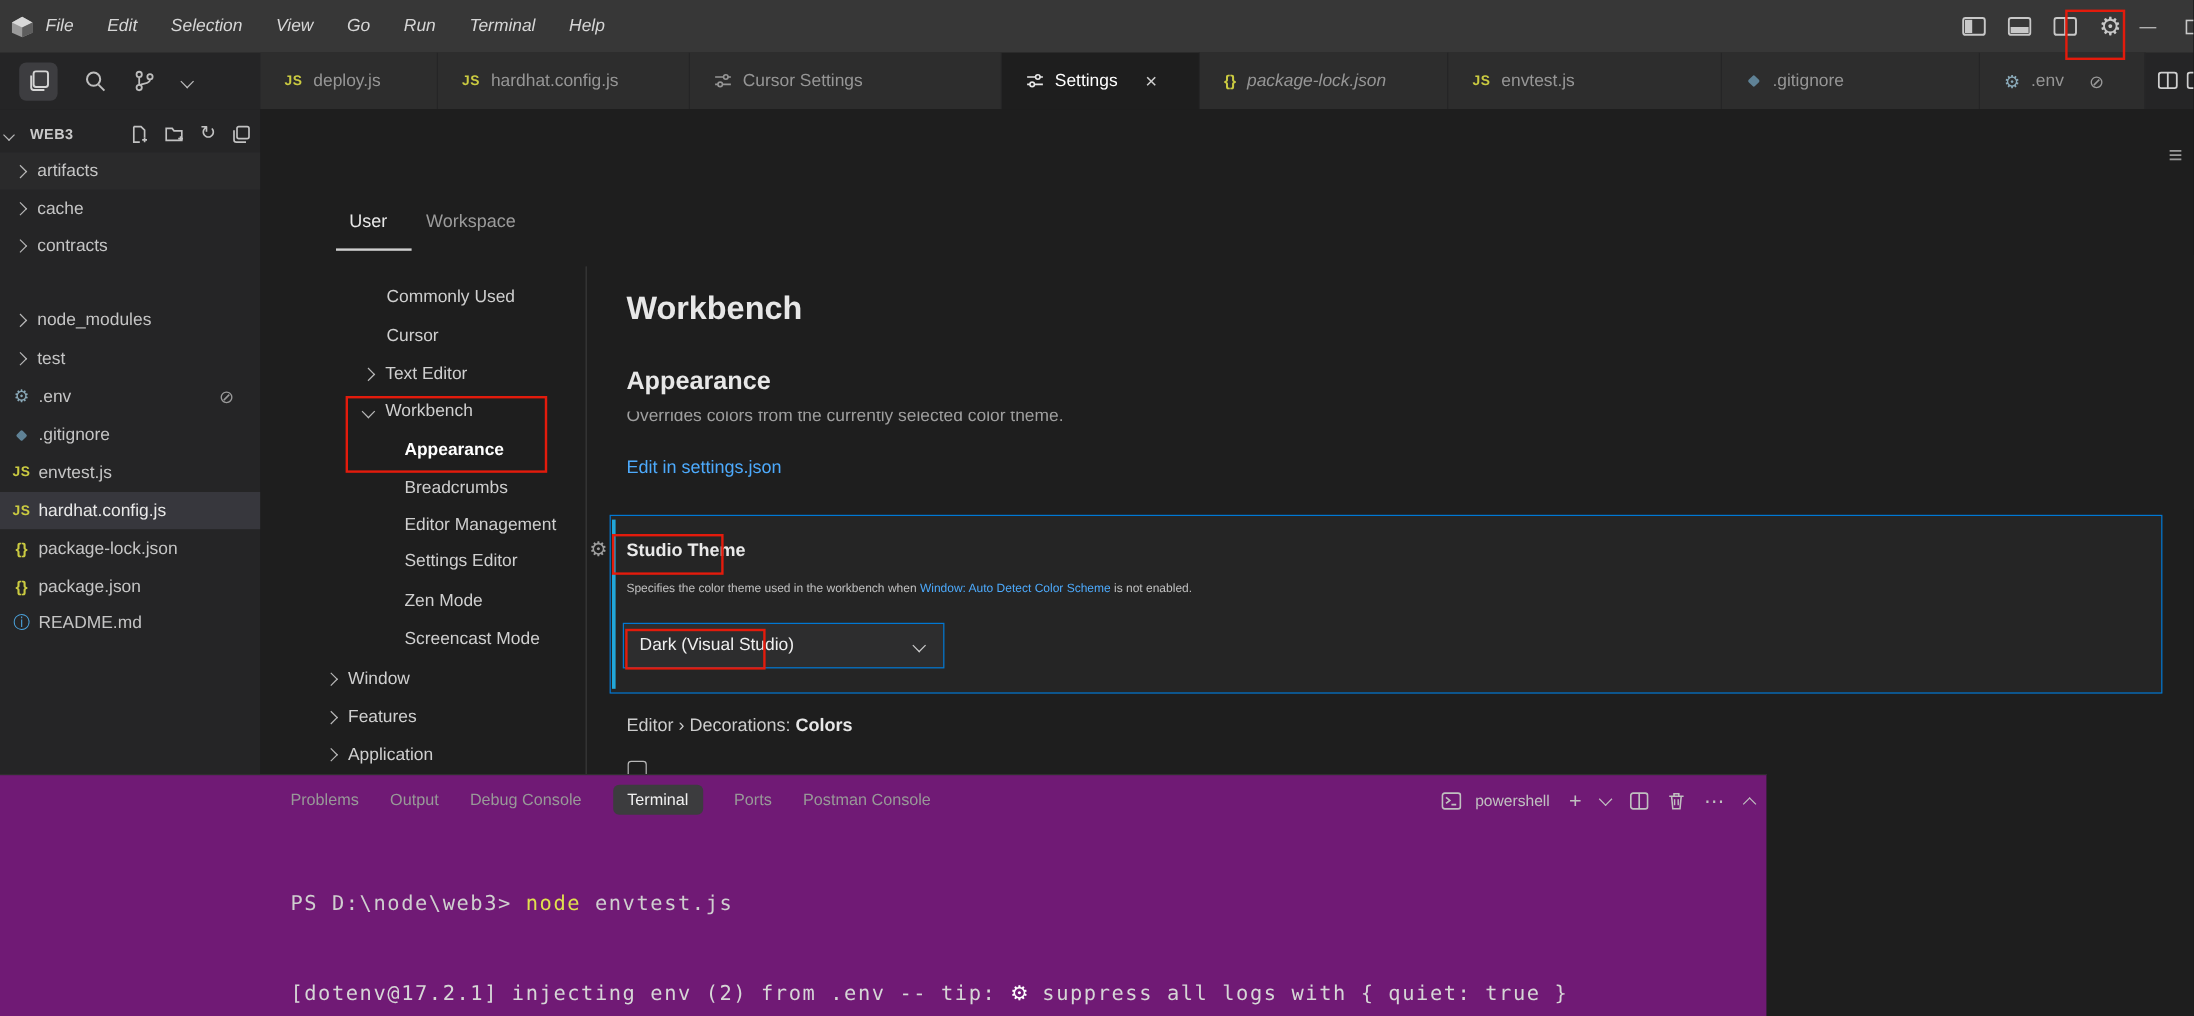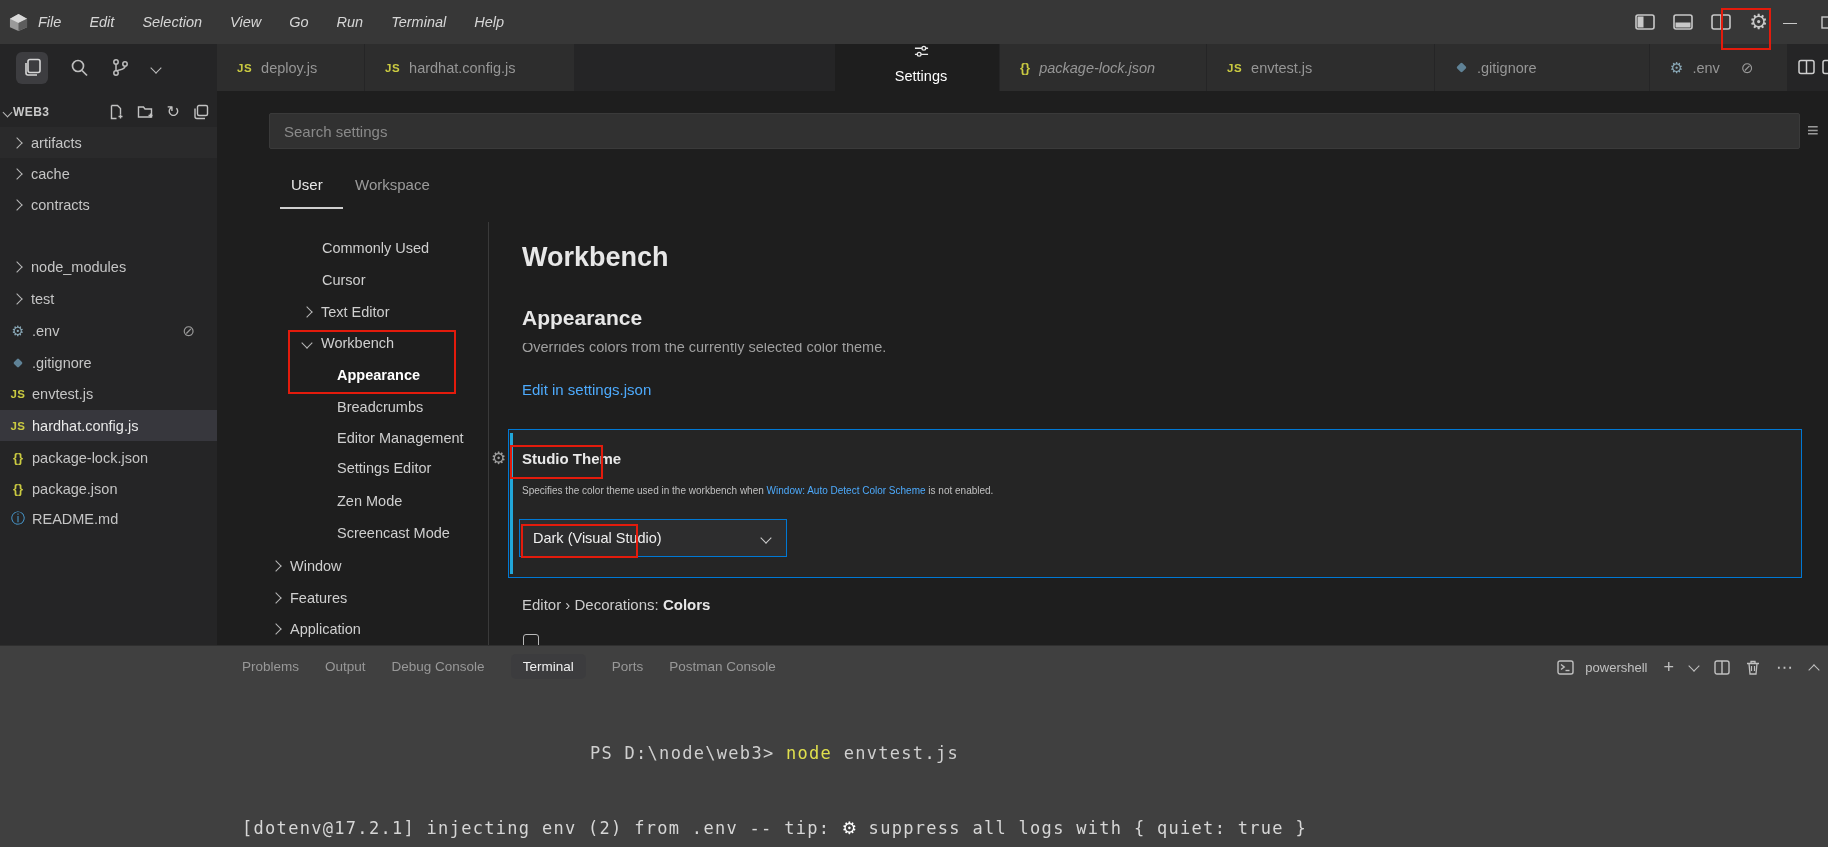--- a/index.html
+++ b/index.html
@@ -13,21 +13,21 @@
   .menu span{cursor:default;font-style:italic;}
   .win-title{position:absolute;left:640px;top:0;width:440px;height:44px;line-height:44px;text-align:center;color:#d0d0d0;font-size:14.5px;white-space:nowrap;}
   .win-icons{position:absolute;top:0;height:44px;display:flex;align-items:center;gap:18px;color:#c8c8c8;}
   
   .tabbar{position:absolute;left:0;top:44px;width:1828px;height:47px;background:#252526;}
   .activity{position:absolute;left:0;top:0;width:217px;height:47px;display:flex;align-items:center;gap:22px;padding-left:16px;box-sizing:border-box;color:#cfcfcf;}
   .act-btn{width:32px;height:32px;display:flex;align-items:center;justify-content:center;border-radius:6px;}
   .act-btn.on{background:#3d3d40;}
   .tab{position:absolute;top:0;height:47px;display:flex;align-items:center;gap:9px;padding:0 12px 0 20px;box-sizing:border-box;
        background:#2d2d2d;color:#969696;font-size:14.5px;border-right:1px solid #252526;white-space:nowrap;overflow:hidden;}
-  .tab.active{background:#1e1e1e;color:#ffffff;flex-direction:column;}
+  .tab.active{background:#1e1e1e;color:#ffffff;}
   .tab .close{margin-left:14px;font-size:17px;color:#d0d0d0;}
   .tab.italic .lbl{font-style:italic;}
   .js-badge{color:#cbcb41;font-weight:bold;font-size:11.5px;letter-spacing:0.5px;}
   .brace-badge{color:#cbcb41;font-weight:bold;font-size:13px;}
   .gear-glyph{font-family:"DejaVu Sans",sans-serif;}
   .slash-glyph{font-family:"DejaVu Sans",sans-serif;color:#9a9a9a;font-size:15px;}
   .info-glyph{font-family:"DejaVu Sans",sans-serif;color:#4ba3dd;font-size:14px;}
   
   .sidebar{position:absolute;left:0;top:91px;width:217px;height:554px;background:#252526;}
   .sb-head{position:absolute;left:0;top:8px;width:217px;height:26px;display:flex;align-items:center;}
@@ -53,21 +53,21 @@
   .divider{position:absolute;left:271px;top:131px;width:1px;height:423px;background:#3a3a3a;}
   .h1{position:absolute;left:305px;font-weight:bold;color:#e7e7e7;}
   .link{color:#4daafc;}
   .focusrow{position:absolute;left:291px;top:338px;width:1294px;height:149px;border:1px solid #0078d4;background:rgba(255,255,255,0.03);box-sizing:border-box;}
   .modbar{position:absolute;left:293px;top:342px;width:3px;height:141px;background:#22a7d9;}
   .dropdown{position:absolute;left:302px;top:428px;width:268px;height:38px;background:#2d2d2e;border:1px solid #0078d4;box-sizing:border-box;
             display:flex;align-items:center;color:#efefef;font-size:14.5px;padding-left:13px;}
   .dropdown .chv{position:absolute;right:16px;top:14px;border-color:#cccccc;}
   .checkbox{position:absolute;left:306px;top:543px;width:16px;height:16px;border:1.5px solid #b9b9b9;border-radius:3px;box-sizing:border-box;}
   
-  .panel{position:absolute;left:0;top:645px;width:1828px;height:202px;background:#404040;border-top:1px solid #2f2f2f;box-sizing:border-box;text-align:center;}
+  .panel{position:absolute;left:0;top:645px;width:1472px;height:202px;background:#701a75;border-top:1px solid #2f2f2f;box-sizing:border-box;}
   .ptabs{position:absolute;left:242px;top:8px;display:flex;align-items:center;gap:26px;font-size:13.5px;color:#989898;}
   .ptab{padding:5px 0;}
   .ptab.active{background:#3c3c3e;color:#f0f0f0;border-radius:5px;padding:5px 12px;}
   .pactions{position:absolute;right:10px;top:11px;display:flex;align-items:center;gap:16px;color:#c0c0c0;font-size:13px;}
   .term{position:absolute;left:242px;top:44px;font-family:"DejaVu Sans Mono",monospace;font-size:17px;letter-spacing:1.3px;line-height:25.3px;color:#cfcfcf;white-space:pre;}
   .ylw{color:#e0e04d;}
   
   .redbox{position:absolute;border:2px solid #e31b0c;pointer-events:none;z-index:99;}
 </style>
 </head>
@@ -150,20 +150,30 @@
     </div>
 
     <div class="tab" style="left:217px;width:148px;">
       <span class="js-badge">JS</span>
       <span class="lbl">deploy.js</span>
     </div>
     <div class="tab" style="left:365px;width:210px;">
       <span class="js-badge">JS</span>
       <span class="lbl">hardhat.config.js</span>
     </div>
+    <div class="tab" style="left:575px;width:260px;">
+      <span>
+          <svg width="15" height="15" viewBox="0 0 16 16">
+            <path d="M1 4.5h14M1 11h14" stroke="#969696" stroke-width="1.4"></path>
+            <circle cx="10.5" cy="4.5" r="2" fill="#2d2d2d" stroke="#969696" stroke-width="1.4"></circle>
+            <circle cx="5.5" cy="11" r="2" fill="#2d2d2d" stroke="#969696" stroke-width="1.4"></circle>
+          </svg>
+        </span>
+      <span class="lbl">Cursor Settings</span>
+    </div>
     <div class="tab active" style="left:835px;width:165px;">
       <span>
           <svg width="15" height="15" viewBox="0 0 16 16">
             <path d="M1 4.5h14M1 11h14" stroke="#e8e8e8" stroke-width="1.4"></path>
             <circle cx="10.5" cy="4.5" r="2" fill="#1e1e1e" stroke="#e8e8e8" stroke-width="1.4"></circle>
             <circle cx="5.5" cy="11" r="2" fill="#1e1e1e" stroke="#e8e8e8" stroke-width="1.4"></circle>
           </svg>
         </span>
       <span class="lbl">Settings</span>
       <span class="close">×</span>
@@ -198,21 +208,21 @@
     <div class="abs" style="left:1822px;top:15px;">
       <svg width="17" height="17" viewBox="0 0 17 17">
           <rect x="1" y="1.5" width="15" height="13" rx="2" fill="none" stroke="#cfcfcf" stroke-width="1.5"></rect>
         </svg>
     </div>
   </div>
 
   <div class="sidebar">
     <div class="sb-head">
       <span class="chv down" style="margin-left:4px;width:6px;height:6px;"></span>
-      <span class="sb-title" style="margin-left:2px;">WEB3</span>
+      <span class="sb-title" style="margin-left:14px;">WEB3</span>
       <div class="sb-tools">
         <span>
             <svg width="16" height="16" viewBox="0 0 16 16">
               <path d="M3.5 1.5h6l3 3v6" fill="none" stroke="#c2c2c2" stroke-width="1.4"></path>
               <path d="M3.5 1.5v13h5" fill="none" stroke="#c2c2c2" stroke-width="1.4"></path>
               <path d="M12.5 10.5v4M10.5 12.5h4" stroke="#c2c2c2" stroke-width="1.4"></path>
             </svg>
           </span>
         <span>
             <svg width="17" height="16" viewBox="0 0 17 16">
@@ -279,21 +289,20 @@
         <span class="ficon brace-badge">{}</span>
         <span>package.json</span>
       </div>
     <div class="row" style="top:412px;">
         <span class="ficon info-glyph">ⓘ</span>
         <span>README.md</span>
       </div>
   </div>
 
   <div class="settings">
-    <input class="search" type="text" placeholder="Search settings" style="">
     <span class="hamburger">≡</span>
 
     <span class="scope" style="left:74px;color:#e8e8e8;">User</span>
     <div class="abs" style="left:63px;top:116px;width:63px;height:2px;background:#cfcfcf;"></div>
     <span class="scope" style="left:138px;color:#9b9b9b;">Workspace</span>
 
     <div class="toc-item" style="left:105px;top:146px;">
         <span>Commonly Used</span>
       </div>
     <div class="toc-item" style="left:105px;top:178px;">

